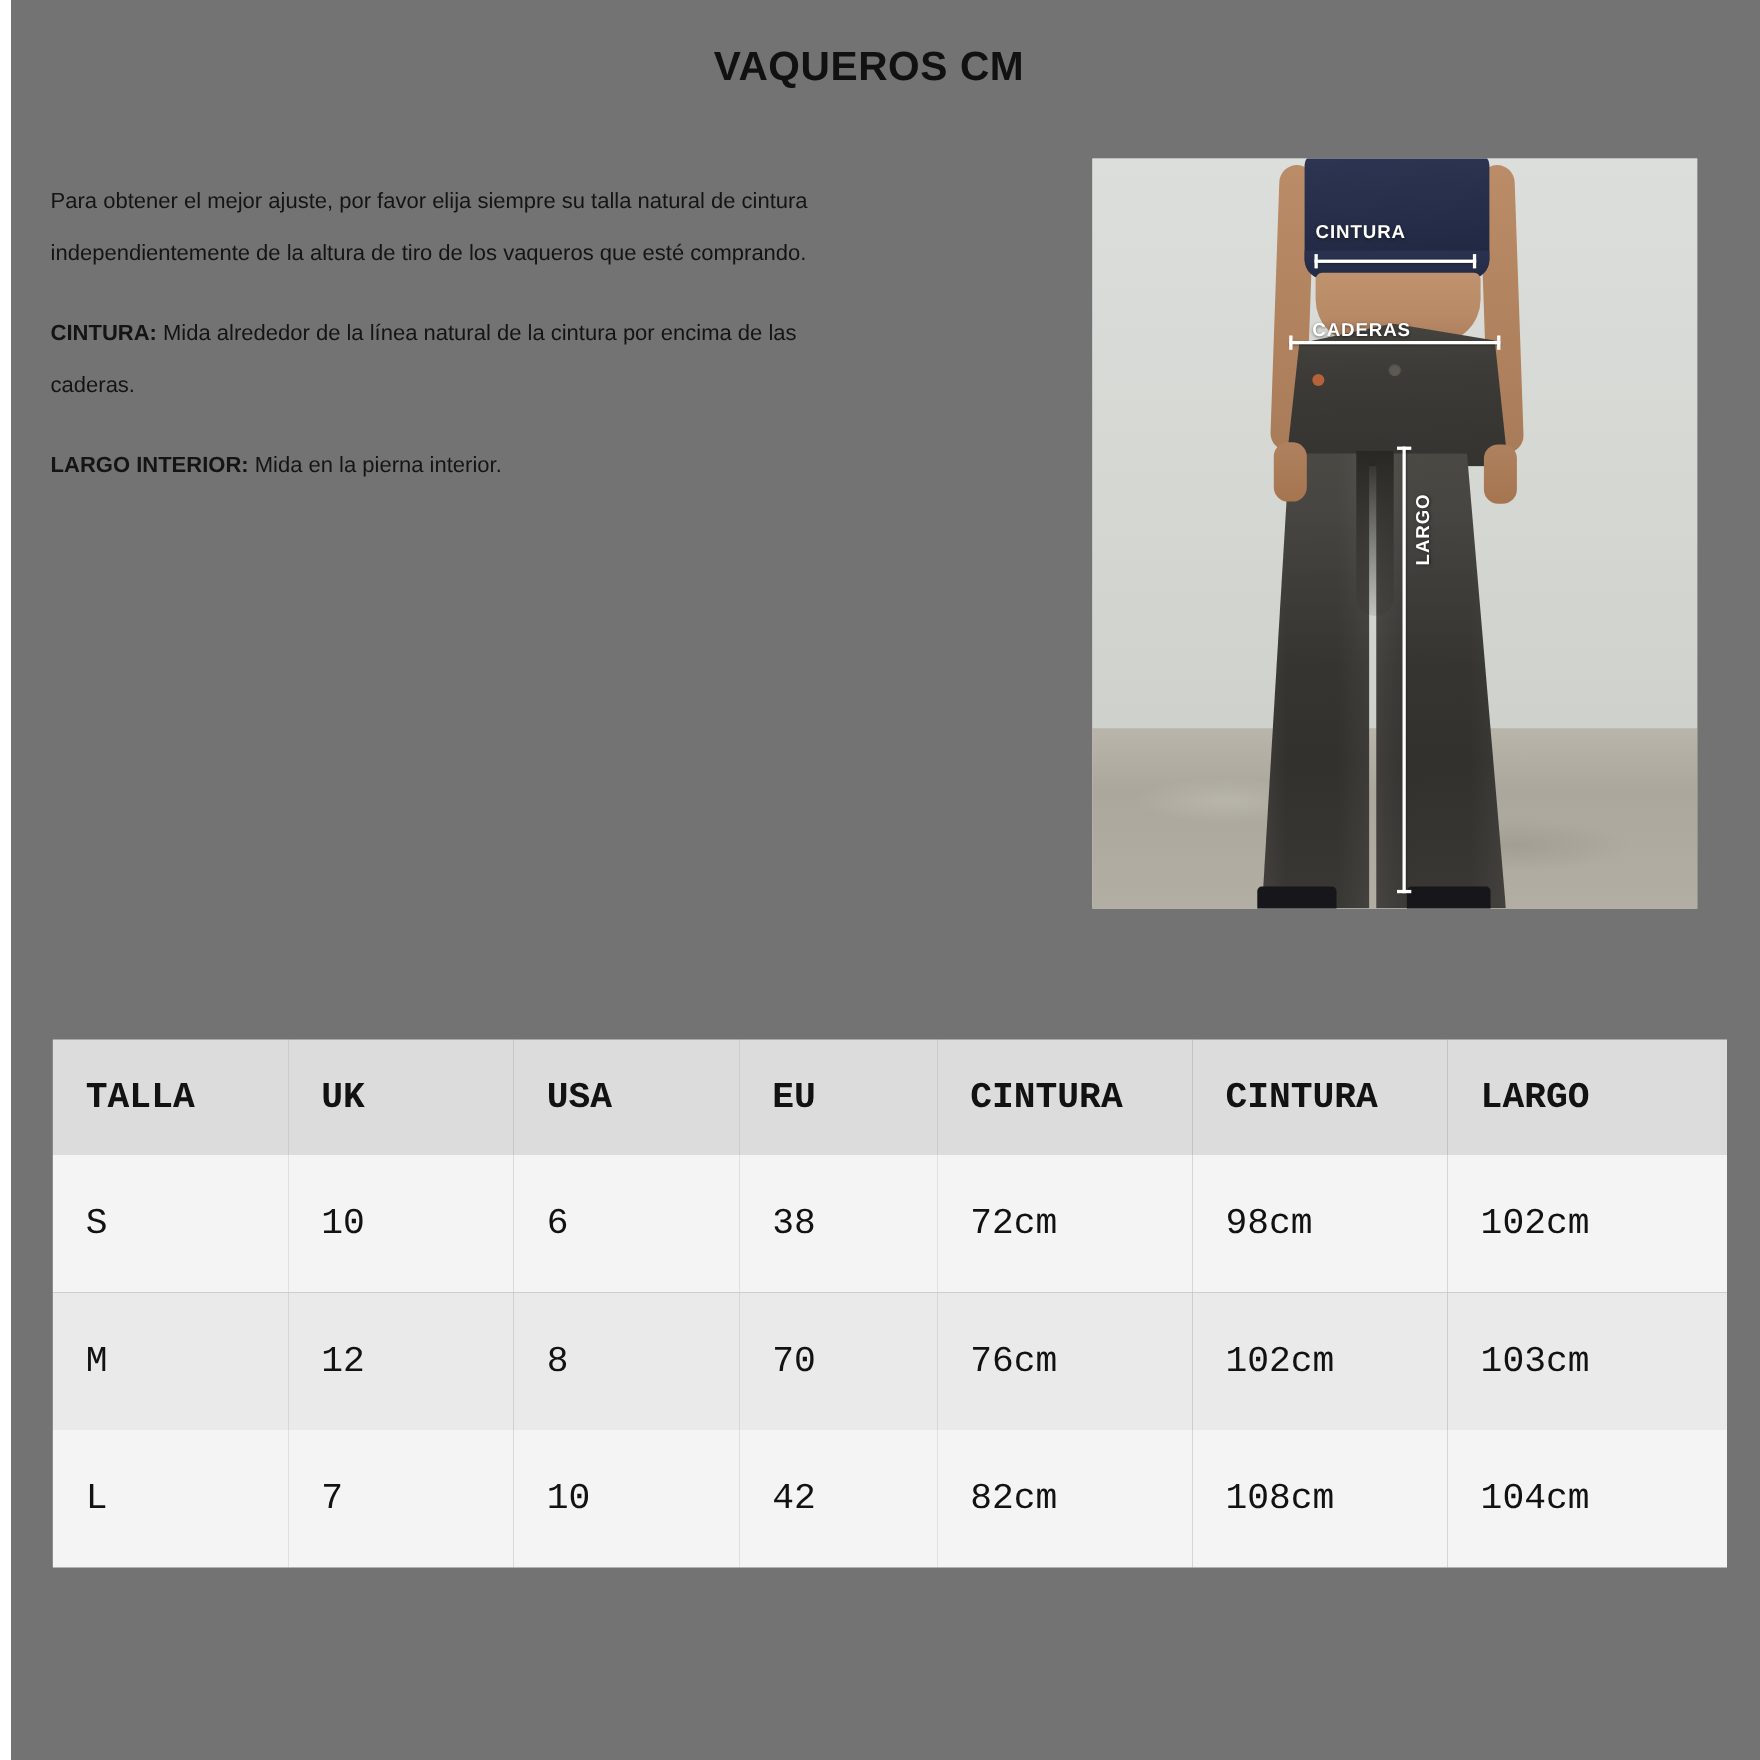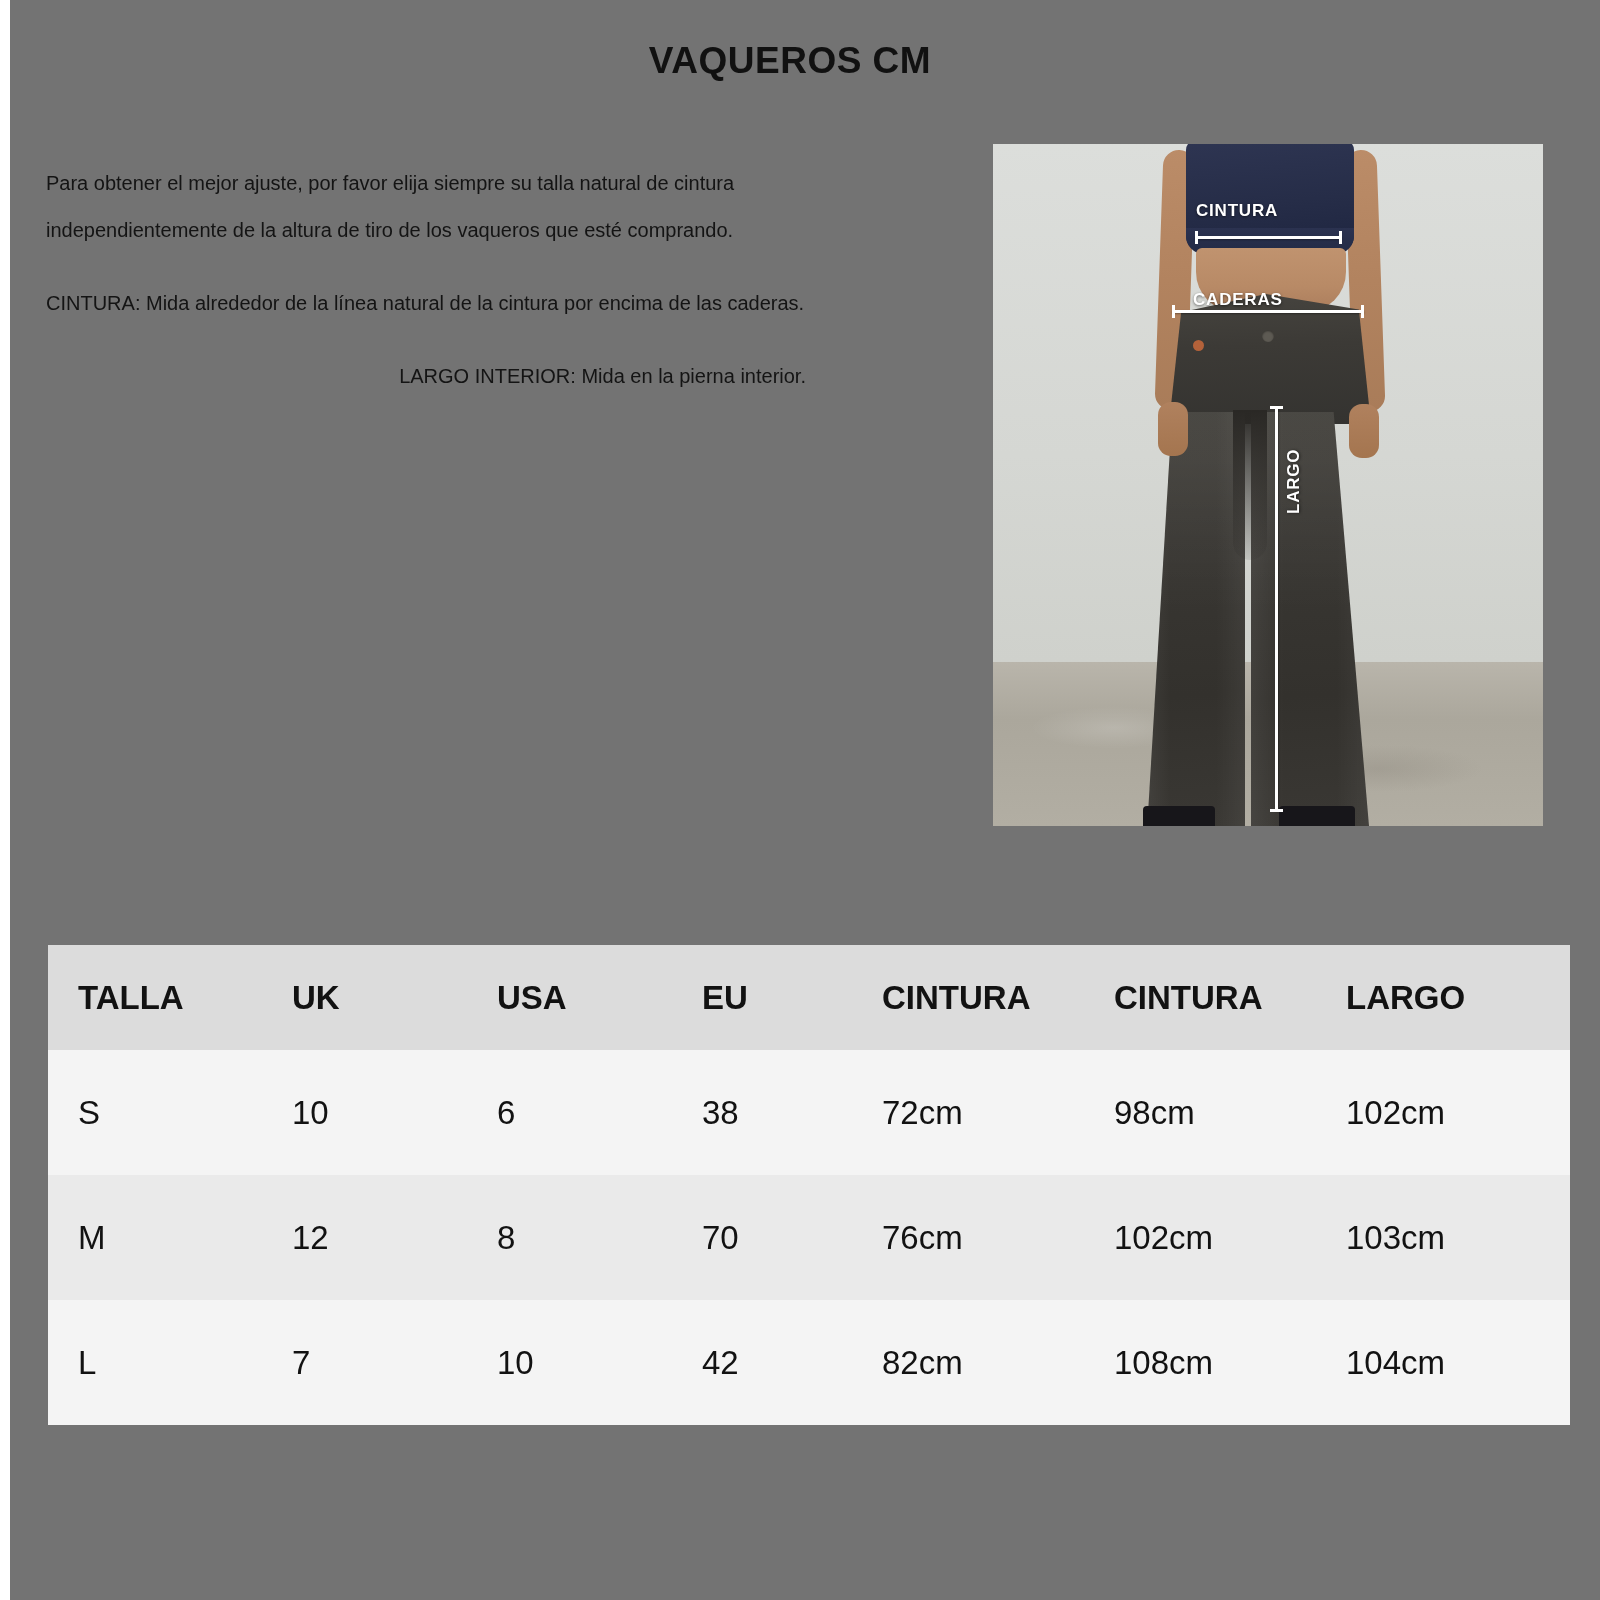--- a/index.html
+++ b/index.html
@@ -41,24 +41,24 @@
     top: 160px;
     width: 760px;
   }
 
   .copy-para {
     font-size: 20px;
     line-height: 47px;
     color: #141414;
     margin-bottom: 26px;
   }
-  .copy-para:last-child { margin-bottom: 0; text-align: right; }
+  .copy-para:last-child { margin-bottom: 0; }
 
   .copy-term {
-    font-weight: 400;
+    font-weight: 700;
   }
 
   
   .photo {
     position: absolute;
     left: 983px;
     top: 144px;
     width: 550px;
     height: 682px;
     overflow: hidden;
@@ -263,20 +263,21 @@
 
   .size-table th,
   .size-table td {
     text-align: left;
     font-size: 33px;
     color: #121212;
     padding: 0 0 0 30px;
     height: 125px;
     vertical-align: middle;
     font-weight: 400;
+    font-family: Liberation Mono, monospace;
   }
 
   .size-table thead th {
     font-weight: 700;
     background: #dcdcdc;
     height: 105px;
   }
 
   .size-table tbody tr.band-a td { background: #f4f4f4; }
   .size-table tbody tr.band-b td { background: #eaeaea; }

